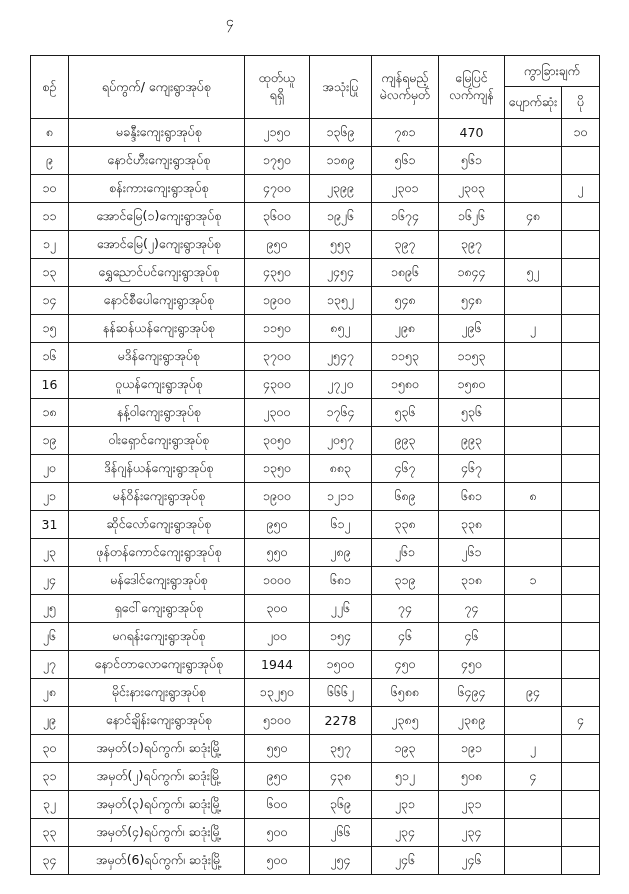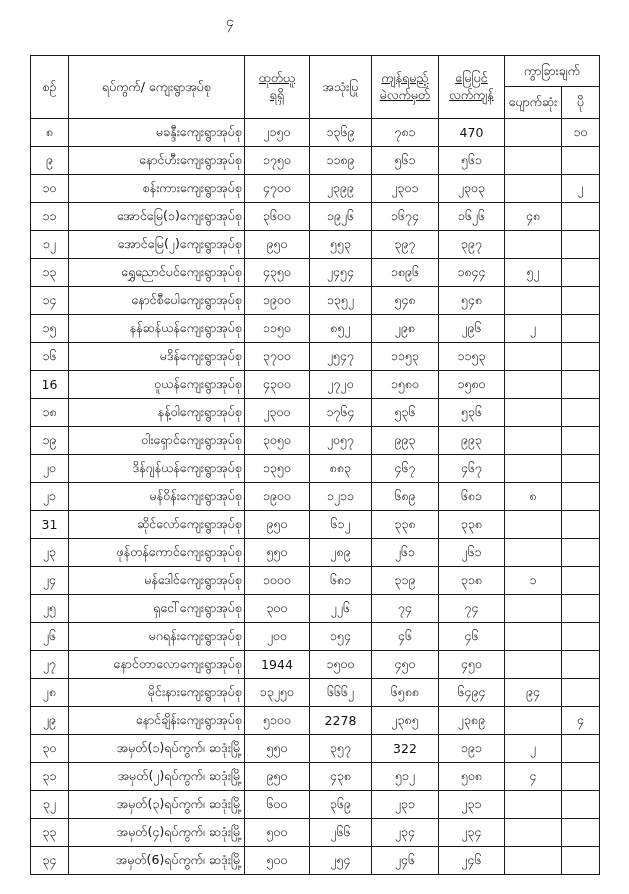--- a/index.html
+++ b/index.html
@@ -42,24 +42,24 @@
     white-space: nowrap;
   }
   .ballot-table thead th {
     font-size: 12.5px;
     line-height: 1.35;
   }
   .ballot-table thead tr.h1 th { height: 30px; }
   .ballot-table thead tr.h2 th { height: 31px; }
   .ballot-table tbody td { height: 27px; }
   .ballot-table td.col-name {
-    text-align: right;
+    text-align: center;
     padding-left: 7px;
   }
-  .hdr-line { display: block; text-decoration: underline; }
+  .hdr-line { display: block; }
 </style>
 </head>
 <body>
 
 <div class="page-number">၄</div>
 
 <table class="ballot-table">
   <colgroup>
     <col style="width:38px">
     <col style="width:176px">
@@ -325,21 +325,21 @@
         <td class="col-remain">၂၃၈၅</td>
         <td class="col-ground">၂၃၈၉</td>
         <td class="col-missing"></td>
         <td class="col-extra">၄</td>
       </tr>
       <tr>
         <td class="col-no">၃၀</td>
         <td class="col-name">အမှတ်(၁)ရပ်ကွက်၊ ဆဒုံးမြို့</td>
         <td class="col-issued">၅၅၀</td>
         <td class="col-used">၃၅၇</td>
-        <td class="col-remain">322</td>
+        <td class="col-remain">၁၉၃</td>
         <td class="col-ground">၁၉၁</td>
         <td class="col-missing">၂</td>
         <td class="col-extra"></td>
       </tr>
       <tr>
         <td class="col-no">၃၁</td>
         <td class="col-name">အမှတ်(၂)ရပ်ကွက်၊ ဆဒုံးမြို့</td>
         <td class="col-issued">၉၅၀</td>
         <td class="col-used">၄၃၈</td>
         <td class="col-remain">၅၁၂</td>

